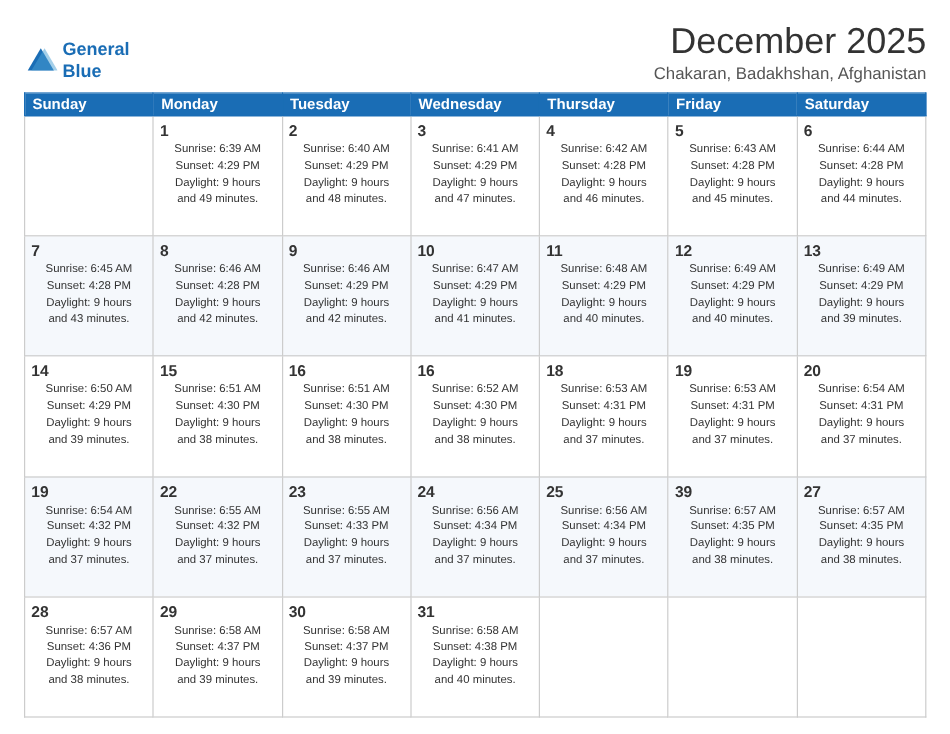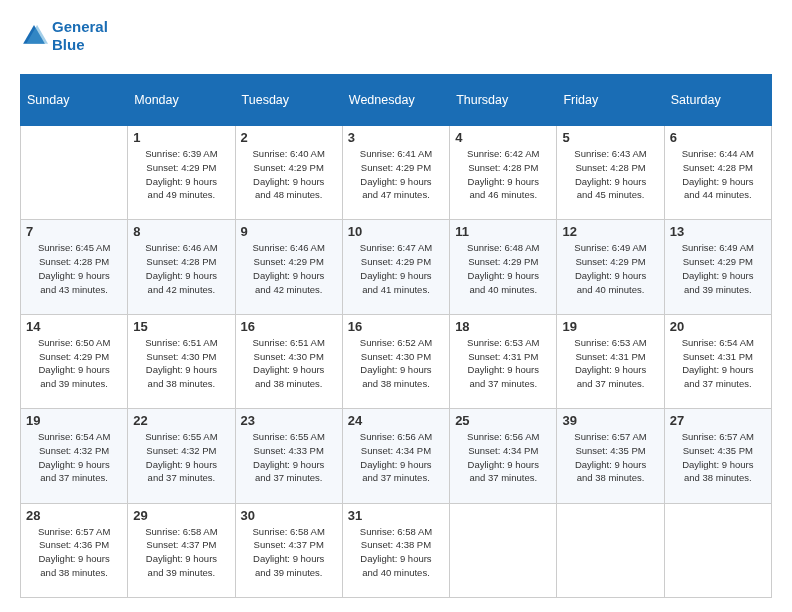--- a/index.html
+++ b/index.html
@@ -14,21 +14,21 @@
       width: 792px;
       height: 612px;
       padding: 18px 20px 14px 20px;
       display: flex;
       flex-direction: column;
     }
     .header {
       display: flex;
       align-items: flex-end;
       justify-content: space-between;
-      margin-bottom: 20px;
+      margin-bottom: 8px;
     }
     .logo {
       display: flex;
       align-items: center;
       gap: 4px;
     }
     .logo-text {
       font-size: 15px;
       font-weight: bold;
       line-height: 1.2;
@@ -59,23 +59,23 @@
       flex: 1;
       border: 1px solid #ccc;
       border-collapse: collapse;
       width: 100%;
       table-layout: fixed;
     }
     .calendar th {
       background: #1a6db5;
       color: #fff;
       font-size: 12.5px;
-      font-weight: normal;
+      font-weight: bold;
       text-align: left;
-      padding: 18px 6px;
+      padding: 2px 6px;
       border: 1px solid #1a6db5;
     }
     .calendar td {
       border: 1px solid #ccc;
       vertical-align: top;
       padding: 4px 5px;
       font-size: 9.8px;
       color: #333;
       height: 88px;
     }
@@ -112,20 +112,24 @@
   <div class="header">
     <div class="logo">
       <svg class="logo-icon" viewBox="0 0 36 36">
         <polygon points="18,4 32,28 4,28" fill="#1a6db5"></polygon>
         <polygon points="22,4 36,28 8,28" fill="#4a9fd4" opacity="0.5"></polygon>
       </svg>
       <div class="logo-text">
         <span>General</span><br>
         <span style="color:#1a6db5;">Blue</span>
       </div>
+    </div>
+    <div class="title-block">
+      <div class="main-title">December 2025</div>
+      <div class="subtitle">Chakaran, Badakhshan, Afghanistan</div>
     </div>
   </div>
 
   <table class="calendar">
     <thead>
       <tr>
         <th>Sunday</th>
         <th>Monday</th>
         <th>Tuesday</th>
         <th>Wednesday</th>

